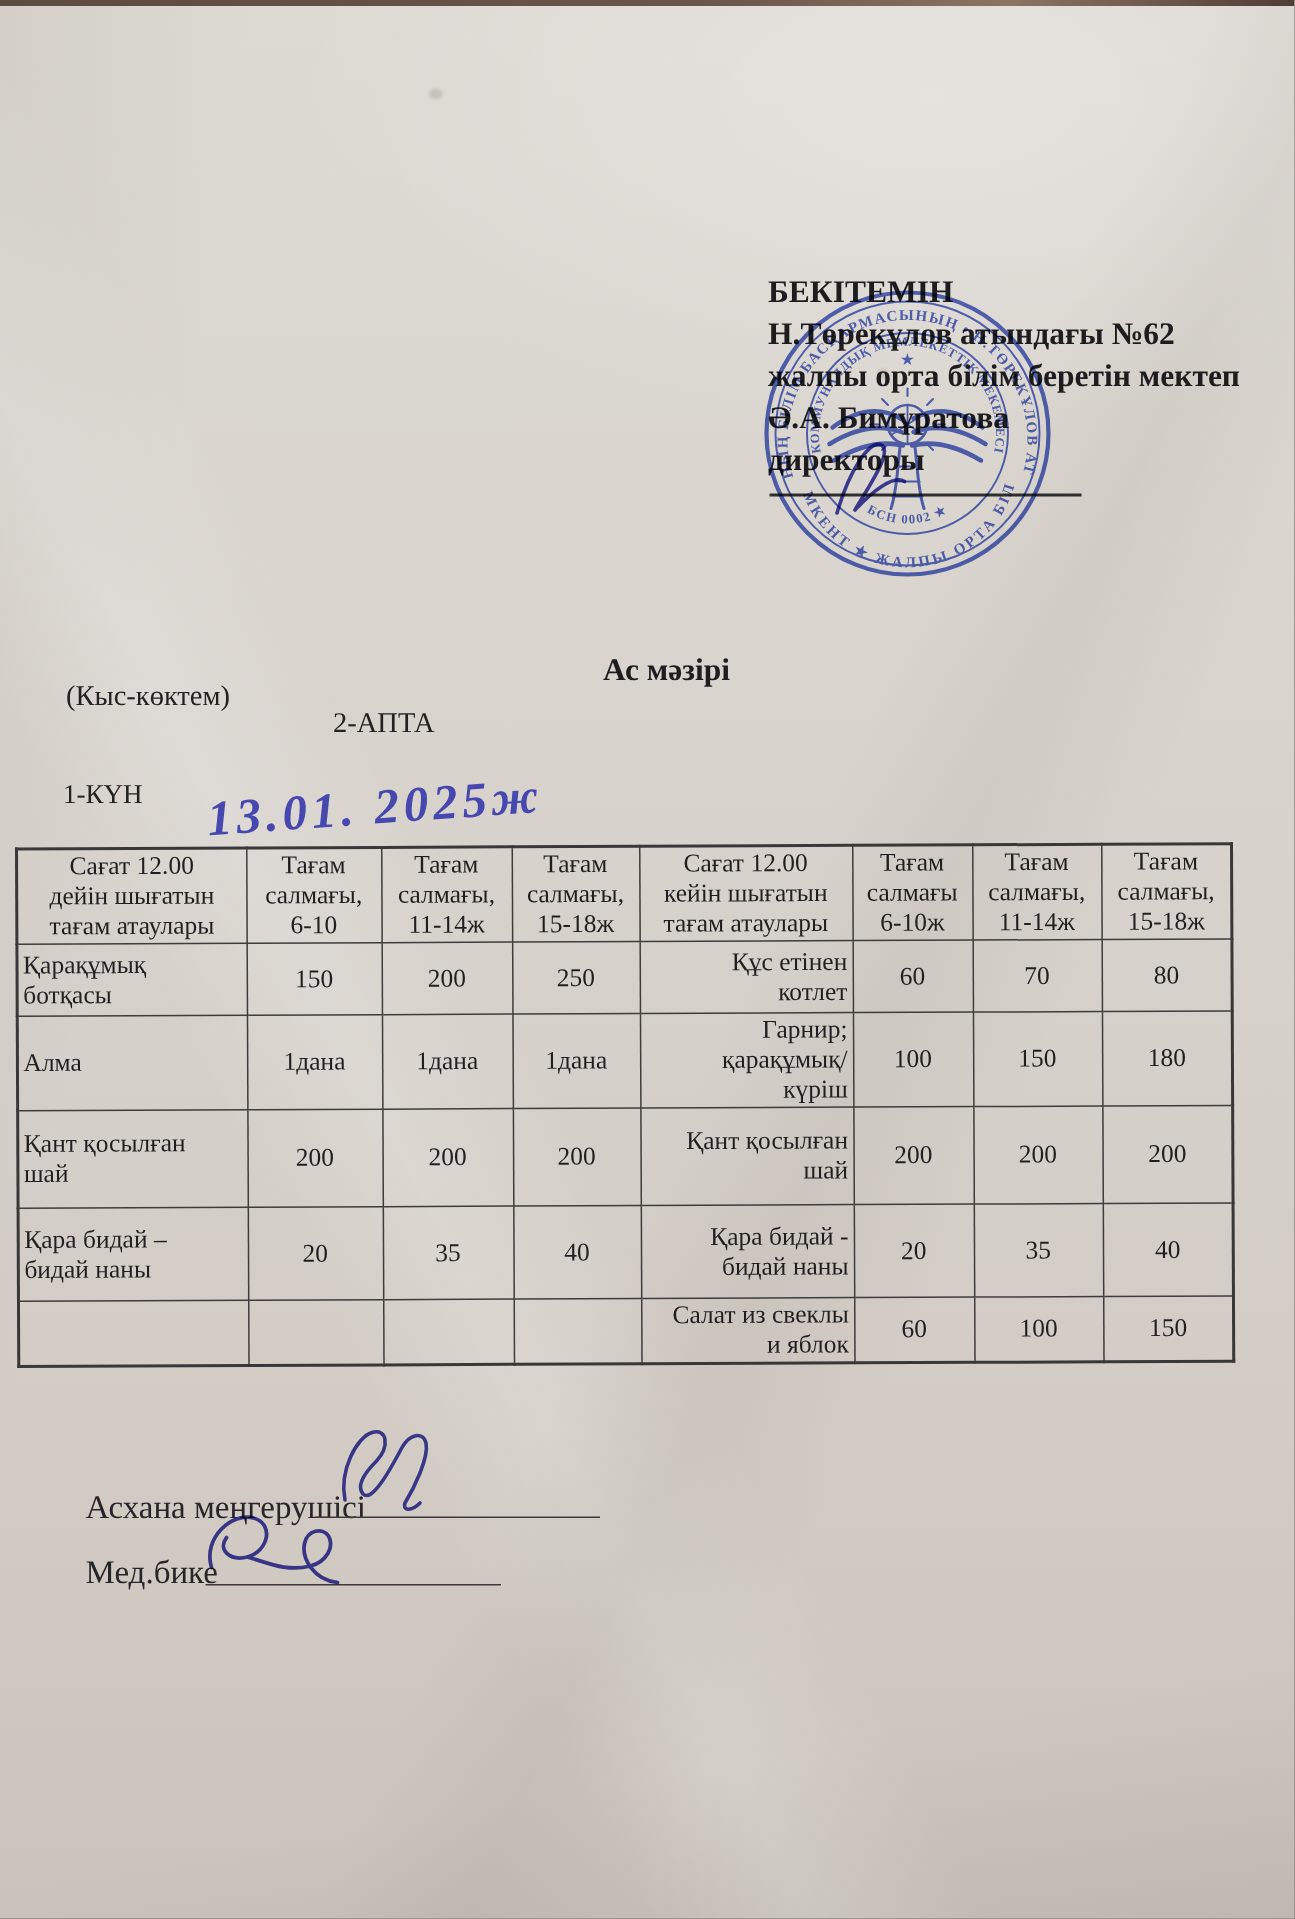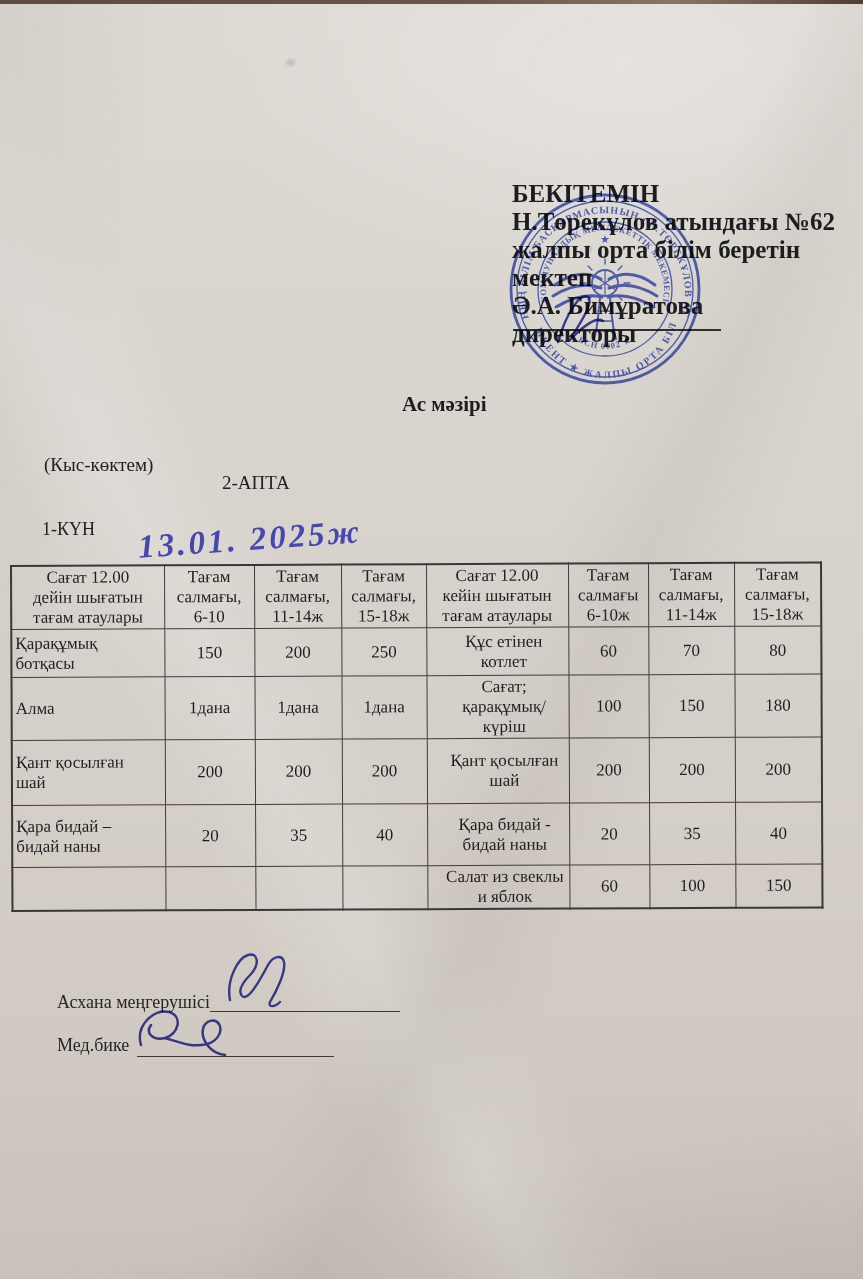--- a/index.html
+++ b/index.html
@@ -15,42 +15,42 @@
     content:"";position:absolute;inset:0;pointer-events:none;
     background:
       linear-gradient(115deg, transparent 55%, rgba(110,100,92,.08) 62%, transparent 70%),
       linear-gradient(62deg, transparent 28%, rgba(255,255,255,.16) 35%, transparent 43%),
       linear-gradient(170deg, transparent 88%, rgba(95,88,80,.10) 100%);
   }
   .top-edge{position:absolute;left:0;top:0;width:863px;height:4px;
     background:linear-gradient(90deg,#5e4b40 0%,#6a564a 55%,#8c7464 78%,#4f3e35 100%);}
   .abs{position:absolute;}
   
-  .approval{left:512px;top:180px;width:345px;font-weight:bold;font-size:25px;line-height:28px;color:#1d1d1f;z-index:2;}
+  .approval{left:512px;top:180px;width:345px;font-weight:bold;font-size:21px;line-height:28px;color:#1d1d1f;z-index:2;}
   .approval-underline{left:513px;top:329px;width:208px;border-top:2px solid #2e2e2e;z-index:1;}
   .stamp{left:503px;top:191px;z-index:3;mix-blend-mode:multiply;opacity:.85;}
   .sig{z-index:4;mix-blend-mode:multiply;}
   
-  .doc-title{left:402px;top:392px;font-size:21px;font-weight:bold;color:#1d1d1f;}
+  .doc-title{left:402px;top:434px;font-size:21px;font-weight:bold;color:#1d1d1f;}
   .season{left:44px;top:454px;font-size:19px;}
   .week{left:222px;top:472px;font-size:19px;}
   .day{left:42px;top:519px;font-size:18px;}
   .hand-date{left:138px;top:521px;font-size:33px;font-style:italic;color:#4747b0;
     transform:rotate(-4deg);letter-spacing:3px;font-weight:bold;}
   
   .menu-table{left:10px;top:565px;border-collapse:collapse;table-layout:fixed;
     transform:rotate(-0.25deg);transform-origin:left top;}
   .menu-table th,.menu-table td{
     border:1.7px solid #3d3d3d;font-size:17px;line-height:1.18;font-weight:normal;
     white-space:pre-line;vertical-align:middle;text-align:center;padding:1px 3px;color:#1f1f22;}
   .menu-table{border:2.2px solid #383838;}
   .menu-table td.name-l{text-align:left;}
-  .menu-table td.name-r{text-align:center;padding-left:16px;}
-  
-  .sign-label{font-size:18px;color:#26262a;}
+  .menu-table td.name-r{text-align:right;padding-left:16px;}
+  
+  .sign-label{font-size:22px;color:#26262a;}
   .sig-line{border-top:1.5px solid #3a3a3a;}
   .lbl1{left:57px;top:992px;}
   .line1{left:210px;top:1011px;width:190px;}
   .lbl2{left:57px;top:1035px;text-align:center;}
   .line2{left:137px;top:1056px;width:197px;}
   .smudge{position:absolute;border-radius:50%;background:rgba(90,85,78,.18);filter:blur(1px);}
 </style>
 </head>
 <body>
 
@@ -167,21 +167,21 @@
 котлет</td>
       <td>60</td>
       <td>70</td>
       <td>80</td>
     </tr>
     <tr style="height:60px">
       <td class="name-l">Алма</td>
       <td>1дана</td>
       <td>1дана</td>
       <td>1дана</td>
-      <td class="name-r">Сағат;
+      <td class="name-r">Гарнир;
 қарақұмық/
 күріш</td>
       <td>100</td>
       <td>150</td>
       <td>180</td>
     </tr>
     <tr style="height:65px">
       <td class="name-l">Қант қосылған
 шай</td>
       <td>200</td>

